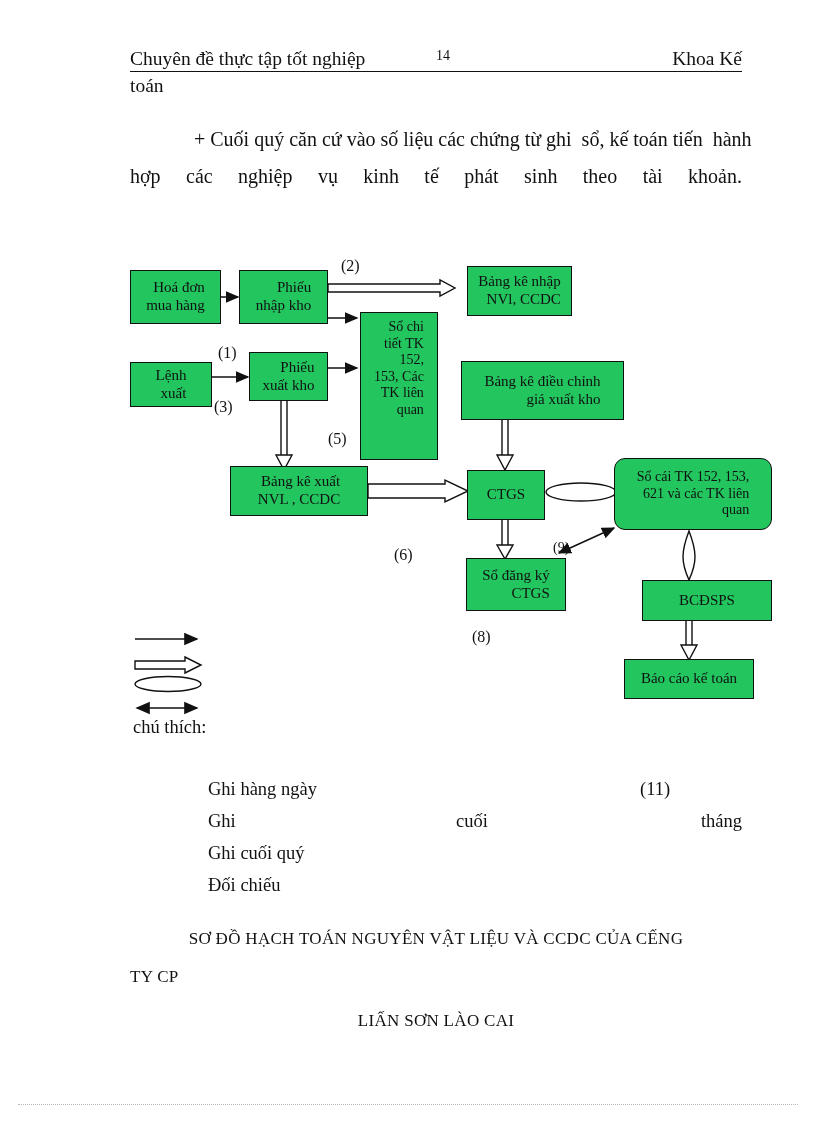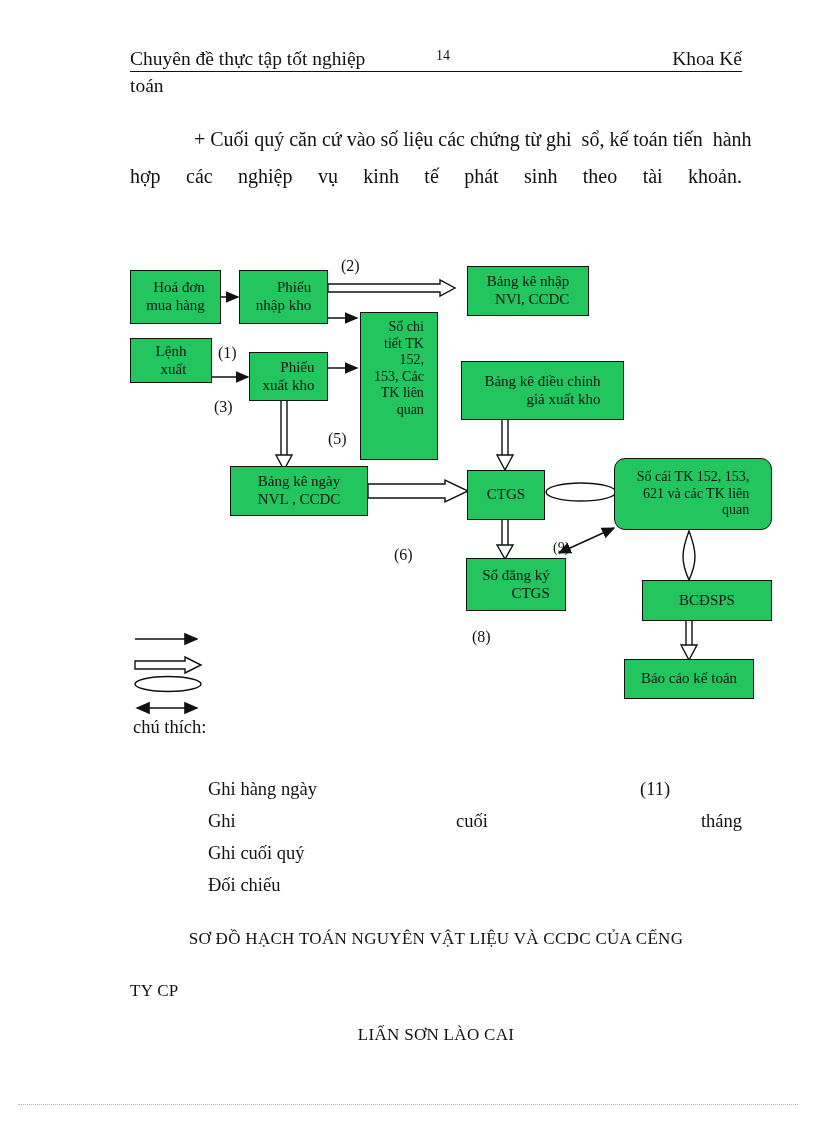--- a/index.html
+++ b/index.html
@@ -115,21 +115,21 @@
   .caption {
     position: absolute;
     left: 130px;
     top: 925px;
     width: 612px;
     font-size: 17px;
     line-height: 28px;
     letter-spacing: .3px;
   }
   .caption .c1 { display: block; text-align: center; white-space: pre; }
-  .caption .c2 { display: block; text-align: left;   margin-top: 24px; }
+  .caption .c2 { display: block; text-align: left;   margin-top: 10px; }
   .caption .c3 { display: block; text-align: center; margin-top: 16px; }
 
   
   .footrule {
     position: absolute;
     left: 18px;
     top: 1104px;
     width: 780px;
     border-top: 1px dotted #b8b8b8;
   }
@@ -223,51 +223,51 @@
   <div class="box" style="left:130px; top:270px;  width:91px;  height:54px; font-size:15px;">
     <span style="white-space:pre-line">Hoá đơn
 mua hàng</span>
   </div>
 
   <div class="box" style="left:239px; top:270px;  width:89px;  height:54px; font-size:15px;">
     <span style="white-space:pre-line">Phiếu
 nhập kho</span>
   </div>
 
-  <div class="box" style="left:467px; top:266px;  width:122px; height:50px; font-size:15px;">
+  <div class="box" style="left:467px; top:266px;  width:105px; height:50px; font-size:15px;">
     <span style="white-space:pre-line">Bảng kê nhập
 NVl,  CCDC</span>
   </div>
 
   <div class="box" style="left:360px; top:312px;  width:78px;  height:148px; font-size:14px; align-items:flex-start; padding-top:6px;">
     <span style="white-space:pre-line">Sổ chi
 tiết TK
 152,
 153, Các
 TK liên
 quan</span>
   </div>
 
-  <div class="box" style="left:130px; top:338px;  width:82px;  height:45px; font-size:15px;">
+  <div class="box" style="left:130px; top:362px;  width:82px;  height:45px; font-size:15px;">
     <span style="white-space:pre-line">Lệnh
 xuất</span>
   </div>
 
   <div class="box" style="left:249px; top:352px;  width:79px;  height:49px; font-size:15px;">
     <span style="white-space:pre-line">Phiếu
 xuất kho</span>
   </div>
 
   <div class="box" style="left:461px; top:361px;  width:163px; height:59px; font-size:15px;">
     <span style="white-space:pre-line">Bảng kê điều chỉnh
 giá xuất kho</span>
   </div>
 
   <div class="box" style="left:230px; top:466px;  width:138px; height:50px; font-size:15px;">
-    <span style="white-space:pre-line">Bảng kê ngày
+    <span style="white-space:pre-line">Bảng kê xuất
 NVL ,  CCDC</span>
   </div>
 
   <div class="box" style="left:467px; top:470px;  width:78px;  height:50px; font-size:15px;">
     <span style="white-space:pre-line">CTGS</span>
   </div>
 
   <div class="box" style="left:614px; top:458px;  width:158px; height:72px; font-size:14px;border-radius:11px;">
     <span style="white-space:pre-line">Sổ cái TK 152, 153,
 621 và các TK liên

